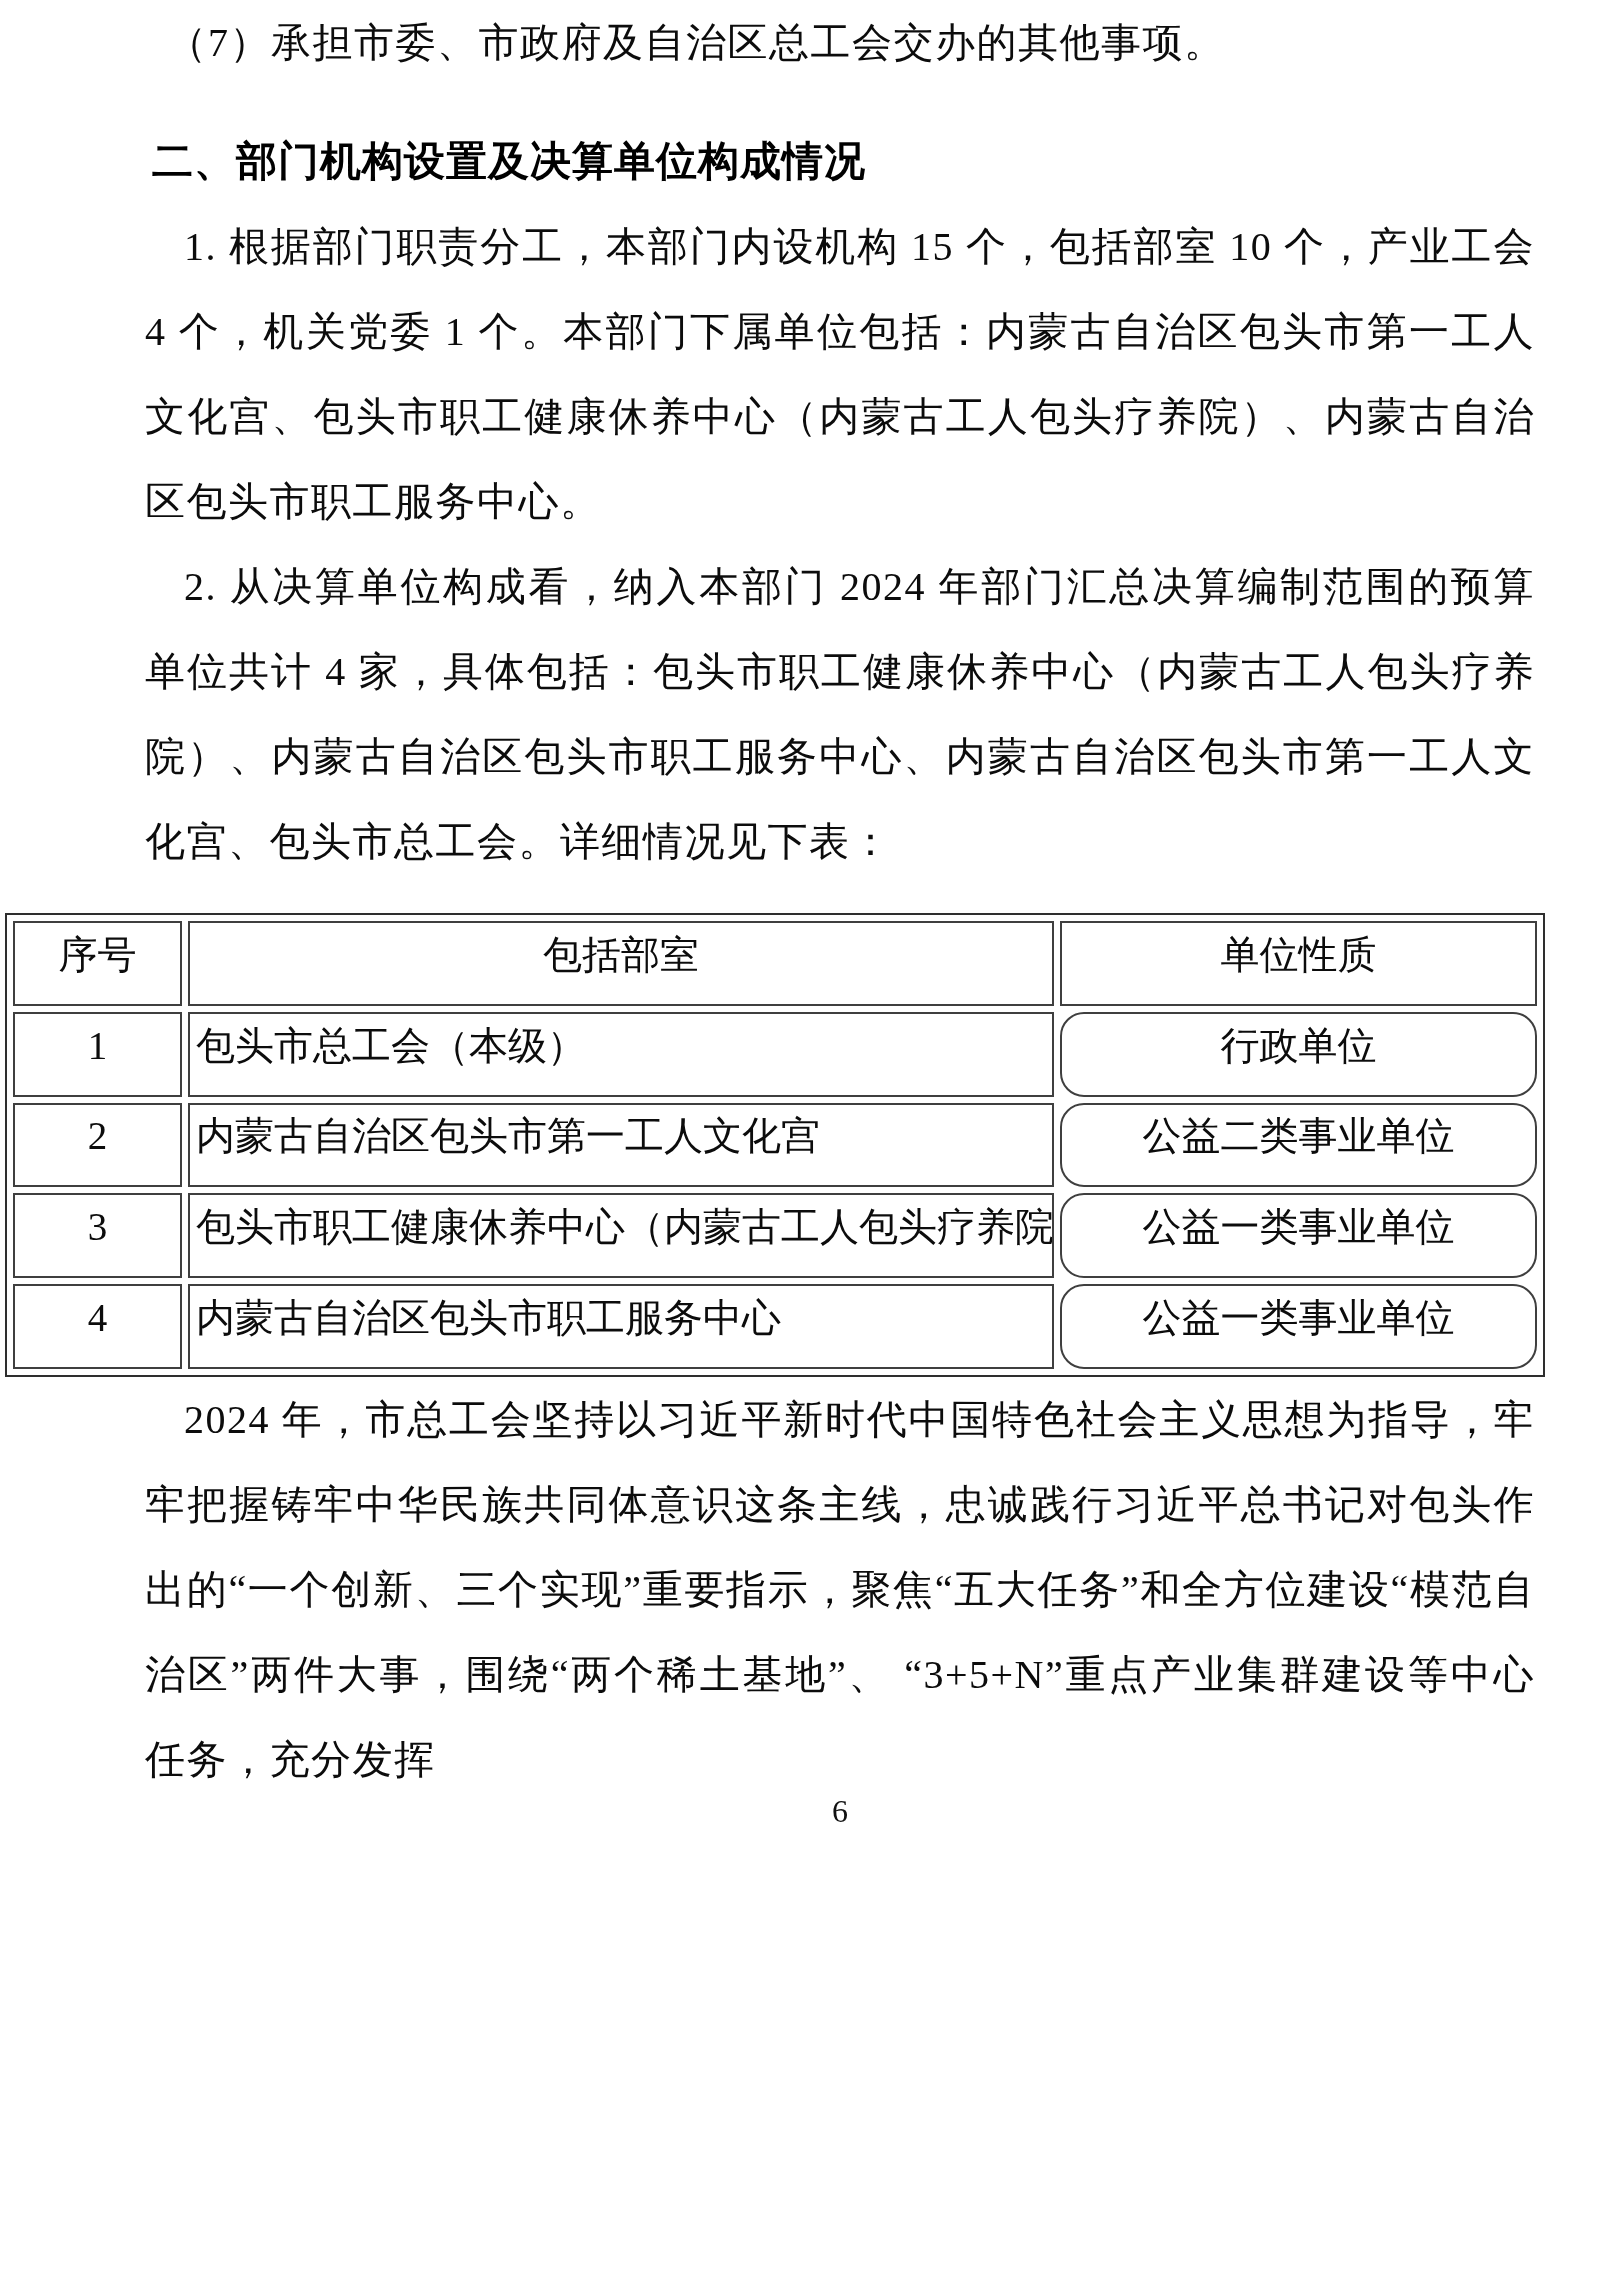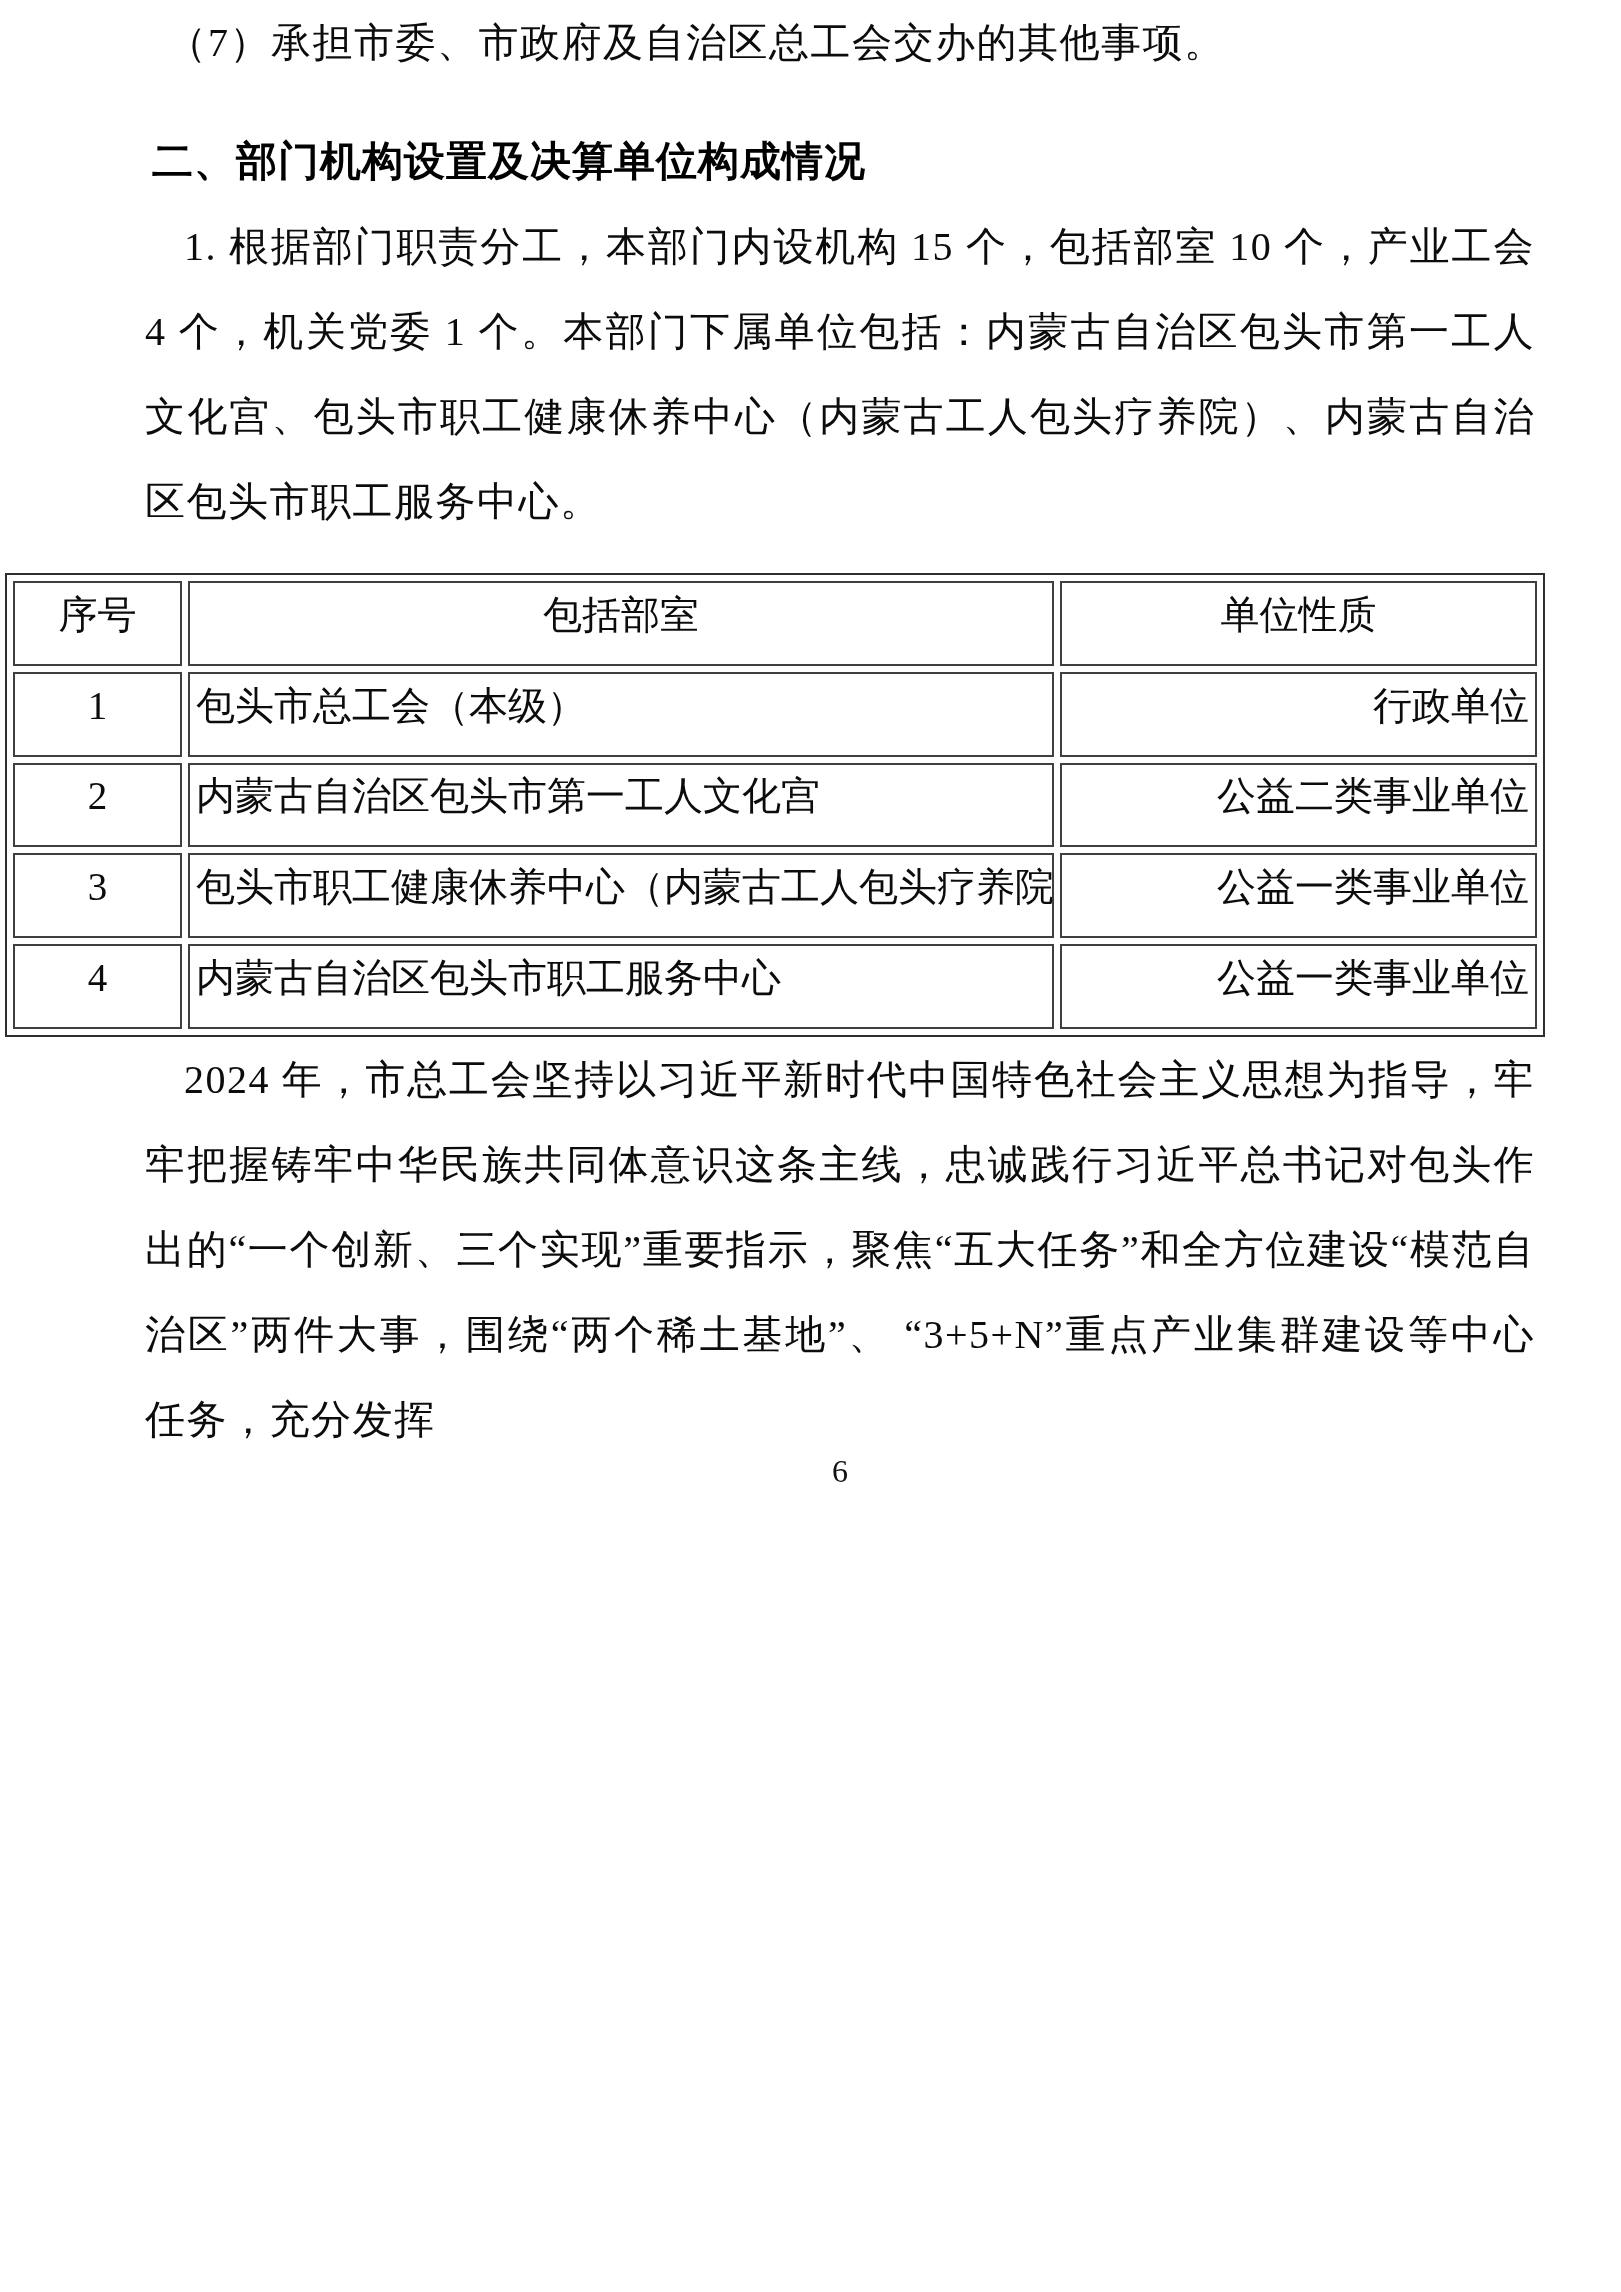--- a/index.html
+++ b/index.html
@@ -56,21 +56,21 @@
     height: 73px;
     vertical-align: top;
     padding: 7.8px 5.9px 0 5.9px;
     line-height: 47px;
     background: #ffffff;
     overflow: hidden;
     white-space: nowrap;
   }
   td.c-center { text-align: center; }
   td.c-name   { text-align: left; padding-left: 11.8px; }
-  td.c-type   { text-align: right; padding-left: 9.8px; }
+  td.c-type   { text-align: center; padding-left: 9.8px; border-radius: 24px; }
 
   .footer {
     margin-top: -11.8px;
     text-align: center;
     font-size: 32px;
     line-height: 43px;
     color: #111;
   }
 </style>
 </head>
@@ -78,20 +78,21 @@
 
 <div class="page">
   <div class="content">
 
     <p class="body-par par-intro">（7）承担市委、市政府及自治区总工会交办的其他事项。</p>
 
     <p class="heading heading-2">二、部门机构设置及决算单位构成情况</p>
 
     <p class="body-par par-1">1. 根据部门职责分工，本部门内设机构 15 个，包括部室 10 个，产业工会 4 个，机关党委 1 个。本部门下属单位包括：内蒙古自治区包头市第一工人文化宫、包头市职工健康休养中心（内蒙古工人包头疗养院）、内蒙古自治区包头市职工服务中心。</p>
 
+    <p class="body-par par-2">2. 从决算单位构成看，纳入本部门 2024 年部门汇总决算编制范围的预算单位共计 4 家，具体包括：包头市职工健康休养中心（内蒙古工人包头疗养院）、内蒙古自治区包头市职工服务中心、内蒙古自治区包头市第一工人文化宫、包头市总工会。详细情况见下表：</p>
 
     <table class="units">
       <colgroup>
         <col style="width:169px">
         <col style="width:866px">
         <col>
       </colgroup>
       <tbody>
         <tr>
           <td class="c-center">序号</td>

